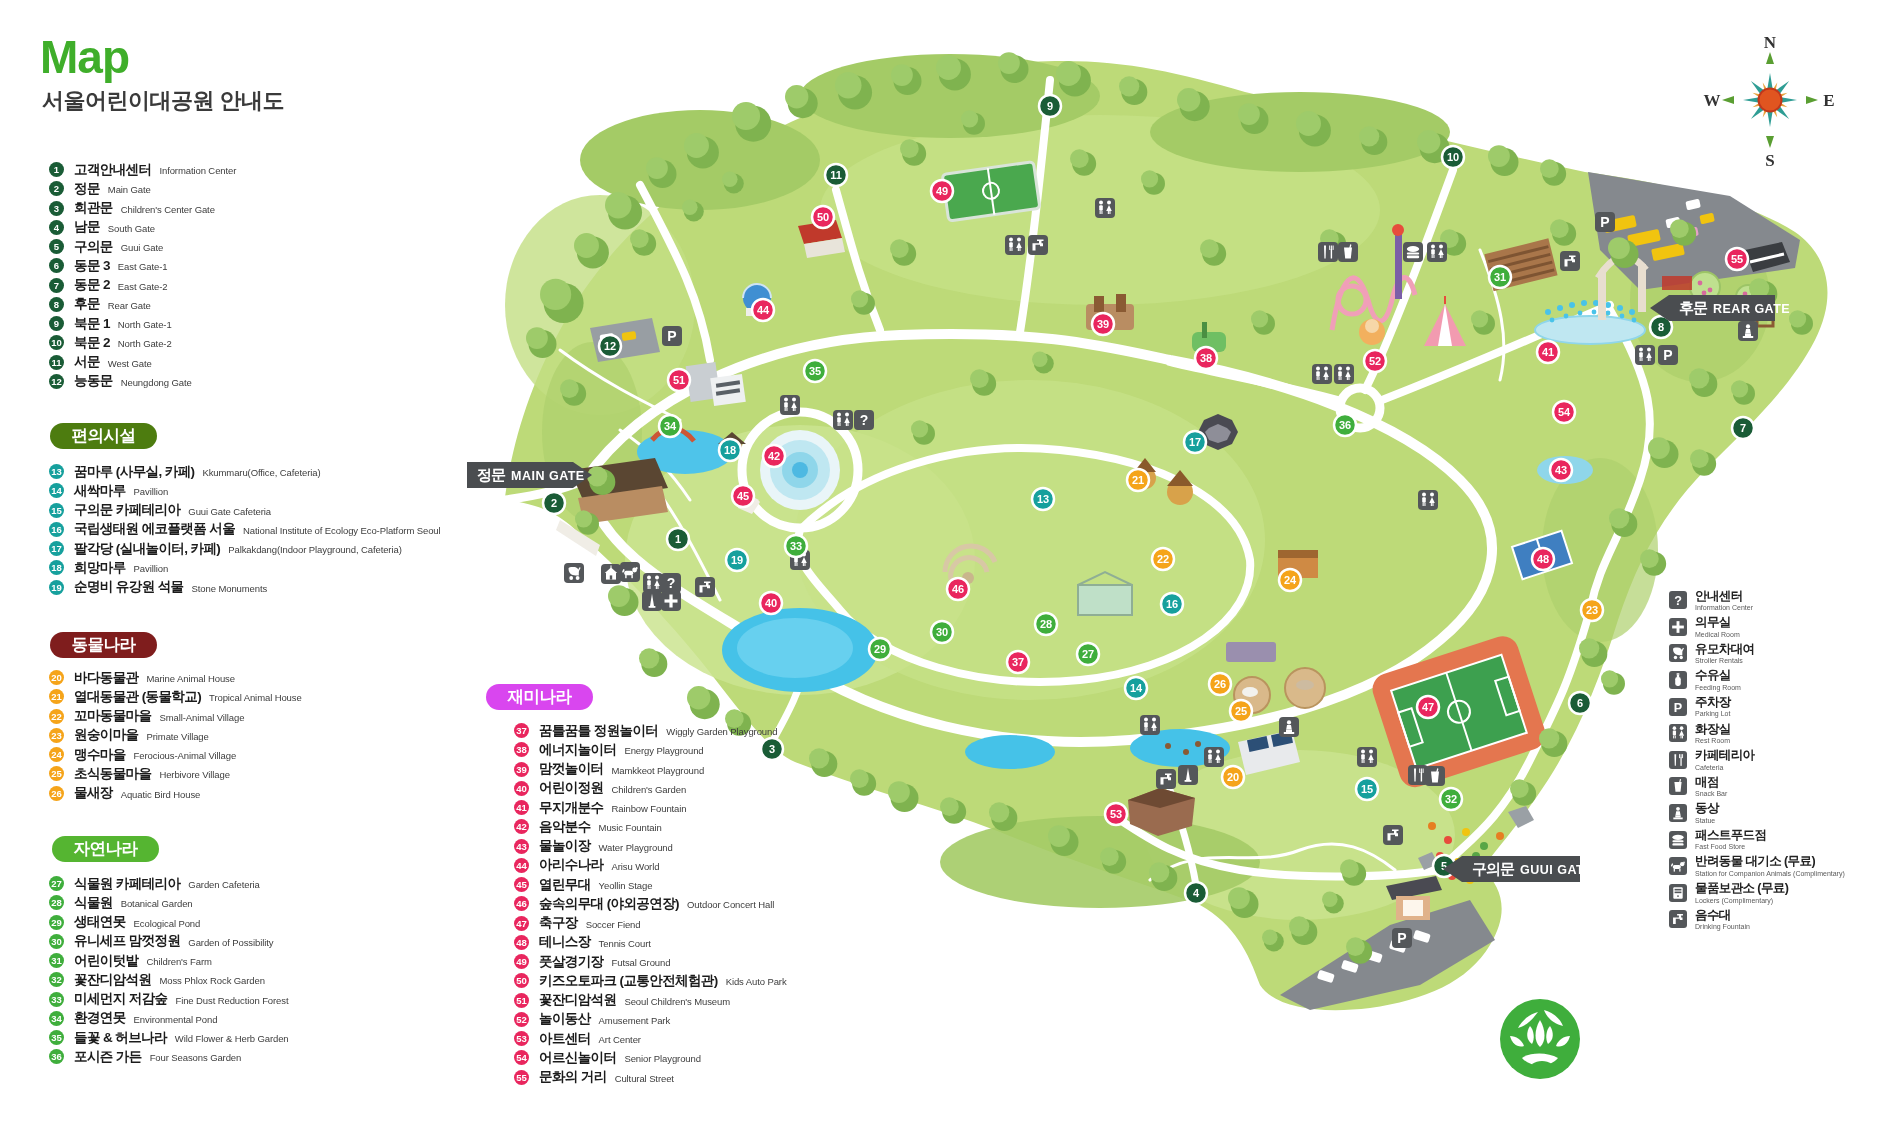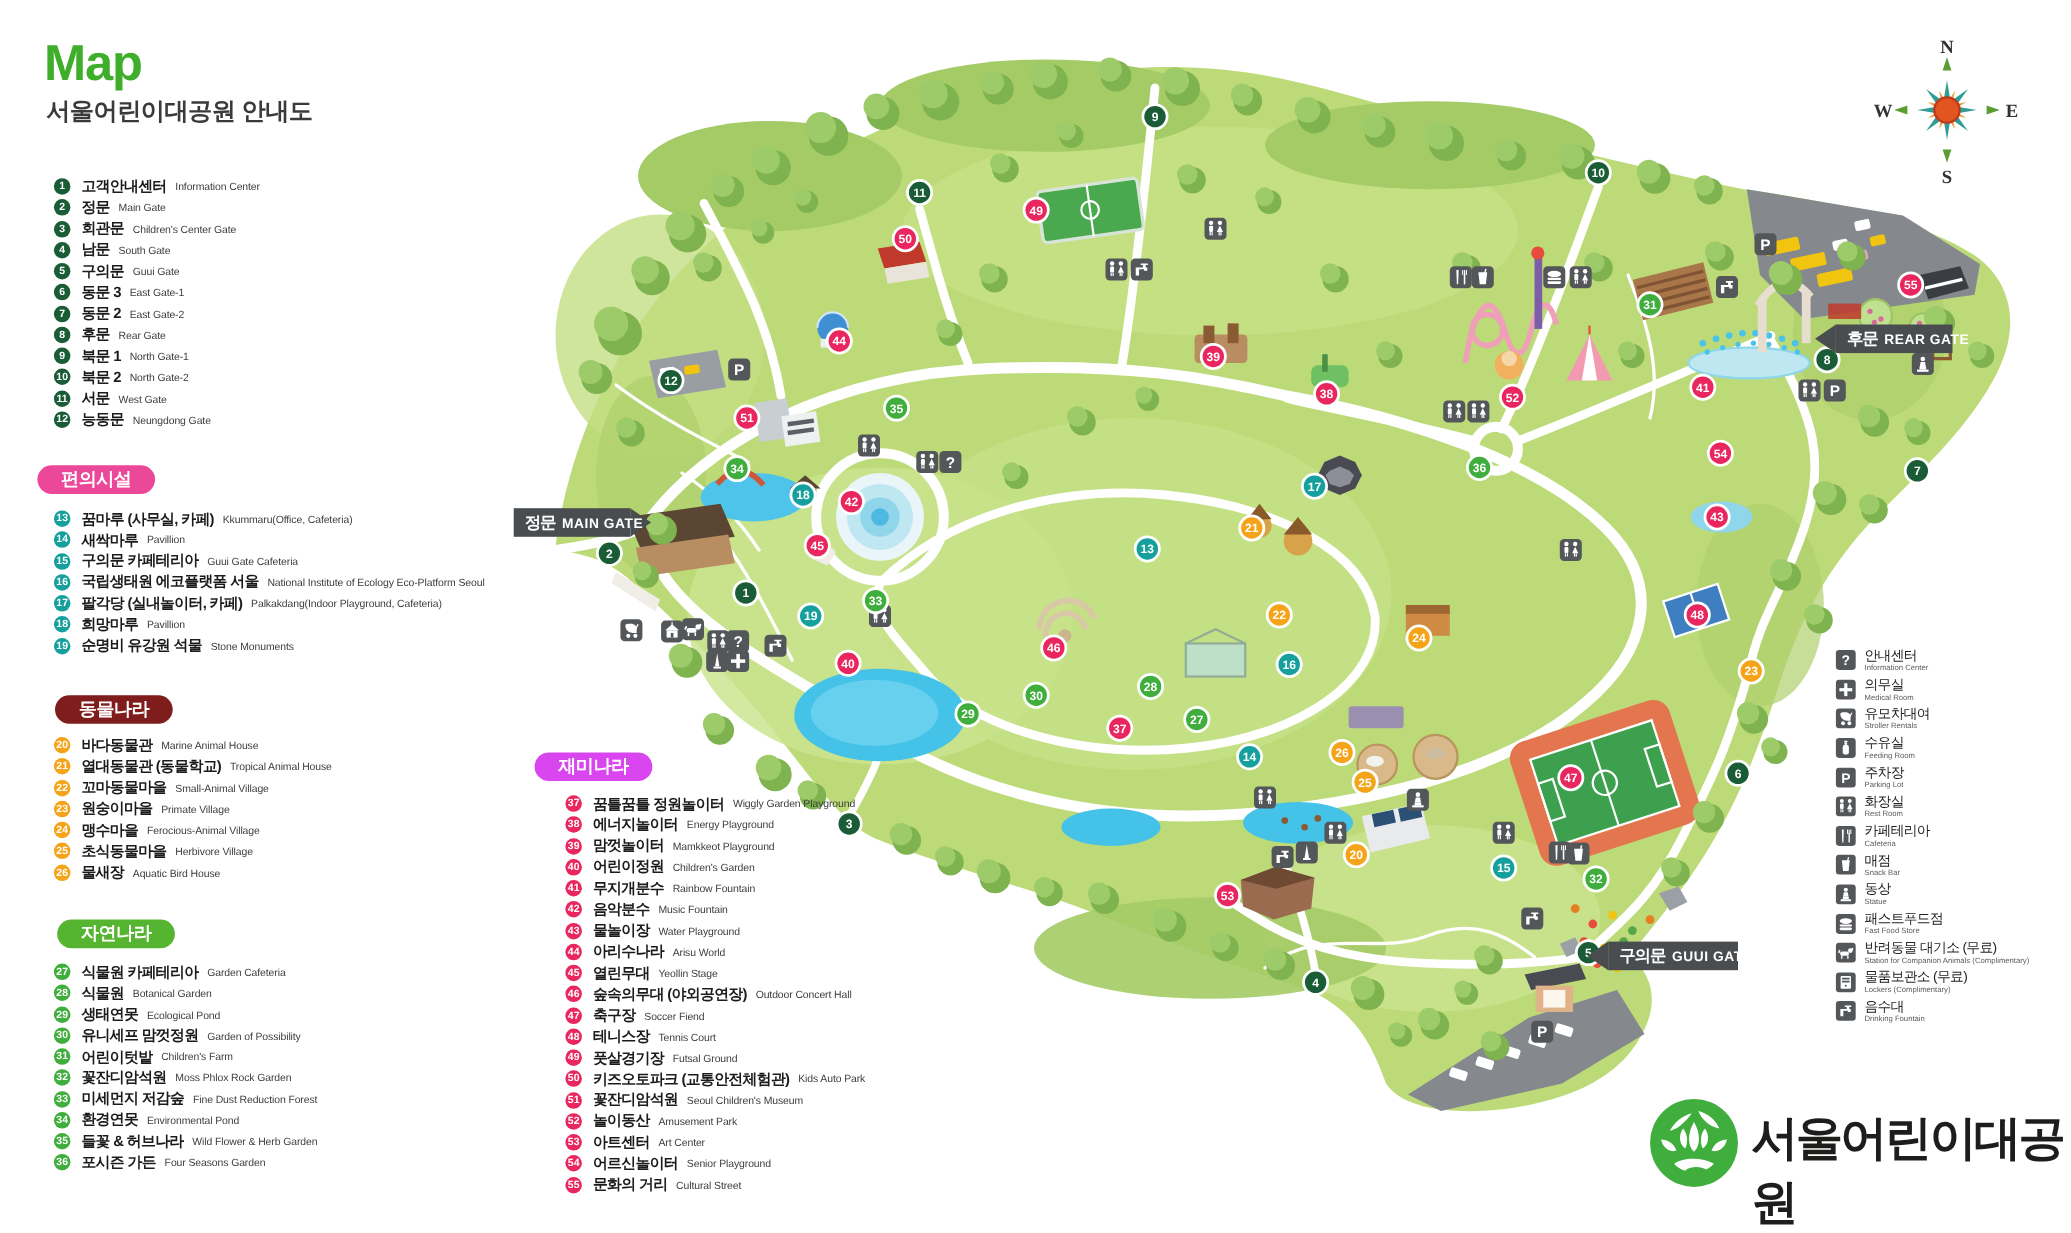--- a/index.html
+++ b/index.html
@@ -17,21 +17,21 @@
   .ko{font-size:13.5px;font-weight:bold;color:#1b1b1b;letter-spacing:-0.6px;}
   .en{font-size:9.5px;color:#3d3d3d;margin-left:8px;padding-top:2px;letter-spacing:-0.1px;}
   .pill{position:absolute;width:107px;height:26px;border-radius:14px;color:#fff;
         font-size:16.5px;font-weight:bold;display:flex;align-items:center;justify-content:center;letter-spacing:-0.5px;}
   
   #facility-legend{position:absolute;left:1669px;top:587px;}
   .leg-row{display:flex;align-items:center;height:26.6px;}
   .leg-ico{width:18px;height:18px;border-radius:3px;background:#54575a;margin-right:8px;flex:0 0 18px;}
   .leg-ico svg{display:block;width:18px;height:18px;}
   .leg-txt{line-height:1;}
-  .leg-ko{font-size:12.5px;font-weight:normal;color:#222;letter-spacing:-0.6px;}
+  .leg-ko{font-size:12.5px;font-weight:bold;color:#222;letter-spacing:-0.6px;}
   .leg-en{font-size:7px;color:#5a5a5a;margin-top:2px;}
   
   #logo-text{position:absolute;left:1592px;top:1006px;font-size:43px;font-weight:bold;color:#1d1d1b;letter-spacing:-2.5px;}
   #map-svg,#compass,#logo-mark{position:absolute;}
   #map-svg{left:0;top:0;}
   #compass{left:1695px;top:22px;}
   #logo-mark{left:1492px;top:992px;}
 </style>
 </head>
 <body>
@@ -999,21 +999,21 @@
         <span class="num" style="background: rgb(26, 92, 54);">11</span>
         <span class="ko">서문</span>
         <span class="en">West Gate</span>
       </div>
       <div class="row">
         <span class="num" style="background: rgb(26, 92, 54);">12</span>
         <span class="ko">능동문</span>
         <span class="en">Neungdong Gate</span>
       </div>
     </div>
-  <div id="pill-convenience" class="pill" style="left: 34px; top: 423px; background: #ec4899;">편의시설</div>
+  <div id="pill-convenience" class="pill" style="left: 50px; top: 423px; background: #4d7c0f;">편의시설</div>
   <div id="convenience-list" class="list-block" style="left:49px;top:462px;">
       <div class="row">
         <span class="num" style="background: rgb(22, 160, 157);">13</span>
         <span class="ko">꿈마루 (사무실, 카페)</span>
         <span class="en">Kkummaru(Office, Cafeteria)</span>
       </div>
       <div class="row">
         <span class="num" style="background: rgb(22, 160, 157);">14</span>
         <span class="ko">새싹마루</span>
         <span class="en">Pavillion</span>
@@ -1421,14 +1421,13 @@
     <path d="M48,28 C42,38 42,50 48,55 C54,50 54,38 48,28 Z" fill="#fff"></path>
     <path d="M38,34 C34,40 34,48 40,52 C43,47 42,38 38,34 Z" fill="#fff"></path>
     <path d="M58,34 C62,40 62,48 56,52 C53,47 54,38 58,34 Z" fill="#fff"></path>
     <path d="M26,36 C30,28 38,22 46,20 C40,28 34,34 26,36 Z" fill="#fff"></path>
     <path d="M52,18 C60,20 68,26 71,34 C62,32 55,26 52,18 Z" fill="#fff"></path>
     <path d="M18,44 C24,44 30,48 32,54 C26,56 20,52 18,44 Z" fill="#fff"></path>
     <path d="M78,44 C72,44 66,48 64,54 C70,56 76,52 78,44 Z" fill="#fff"></path>
     <path d="M30,66 C38,60 56,60 66,66 C58,76 38,76 30,66 Z" fill="#fff"></path>
     <path d="M40,72 C46,68 54,68 60,72 C56,80 44,80 40,72 Z" fill="#3fae3c"></path>
   </svg>
-  <div id="logo-text">서울어린이대공원</div>
 </div>
 
 </body></html>

